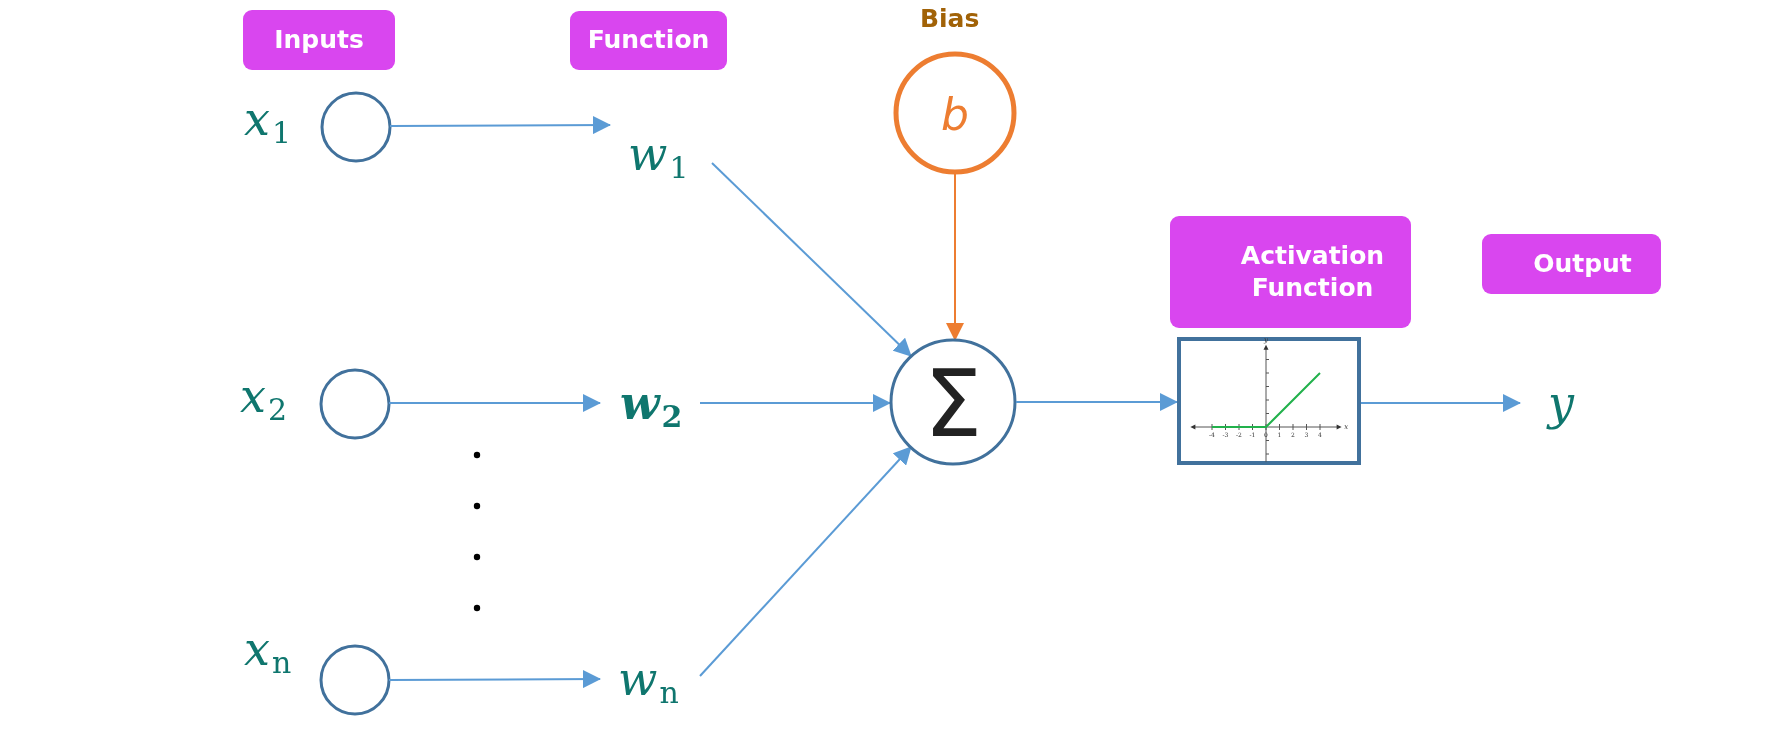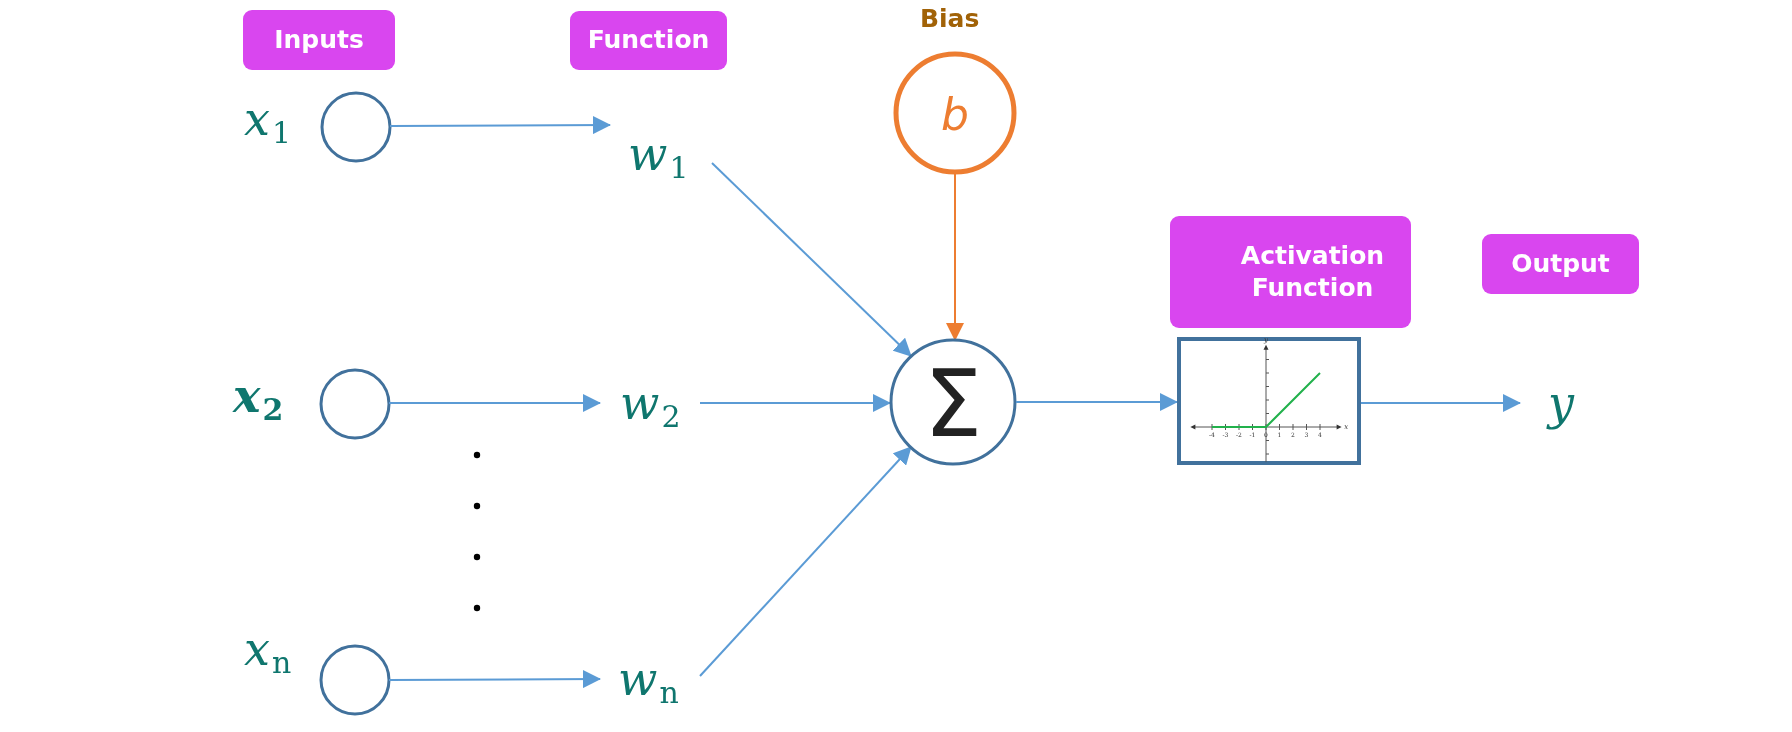--- a/index.html
+++ b/index.html
@@ -16,30 +16,30 @@
 <div class="tag" style="left:243px;top:10px;width:152px;height:60px;">
     <span>Inputs</span>
   </div>
 <div class="tag" style="left:570px;top:11px;width:157px;height:59px;">
     <span>Function</span>
   </div>
 <div class="bias-label" style="left:920px;top:4px;">Bias</div>
 <div class="tag" style="left:1170px;top:216px;width:197px;height:112px;width:197px;padding-left:44px;">
     <span style="display:block;width:160px;">Activation Function</span>
   </div>
-<div class="tag" style="left:1482px;top:234px;width:157px;height:60px;">
+<div class="tag" style="left:1482px;top:234px;width:157px;height:60px;padding-left:22px;">
     <span>Output</span>
   </div>
 
 <div class="math" style="left:244px;top:96px;"><span>x</span><sub>1</sub></div>
-<div class="math" style="left:233px;top:373px;font-weight:bold;"><span>x</span><sub>2</sub></div>
+<div class="math" style="left:240px;top:373px;"><span>x</span><sub>2</sub></div>
 <div class="math" style="left:244px;top:626px;text-align:center;"><span>x</span><sub>n</sub></div>
 
 <div class="math" style="left:628px;top:103px;margin-top:28px;"><span>w</span><sub>1</sub></div>
-<div class="math" style="left:620px;top:380px;"><span>w</span><sub>2</sub></div>
+<div class="math" style="left:620px;top:380px;font-weight:bold;"><span>w</span><sub>2</sub></div>
 <div class="math" style="left:618px;top:656px;text-align:center;"><span>w</span><sub>n</sub></div>
 
 <div class="math" style="left:1548px;top:380px;">y</div>
 
 <svg id="diagram" width="1792" height="732" viewBox="0 0 1792 732">
   <defs>
     <marker id="arrBlue" markerWidth="10" markerHeight="10" refX="9" refY="5" orient="auto" markerUnits="userSpaceOnUse" viewBox="0 0 10 10">
       <path d="M0,0 L10,5 L0,10 z" fill="#5b9bd5"></path>
     </marker>
     <marker id="arrBlueL" markerWidth="18" markerHeight="18" refX="17" refY="9" orient="auto" markerUnits="userSpaceOnUse" viewBox="0 0 18 18">

